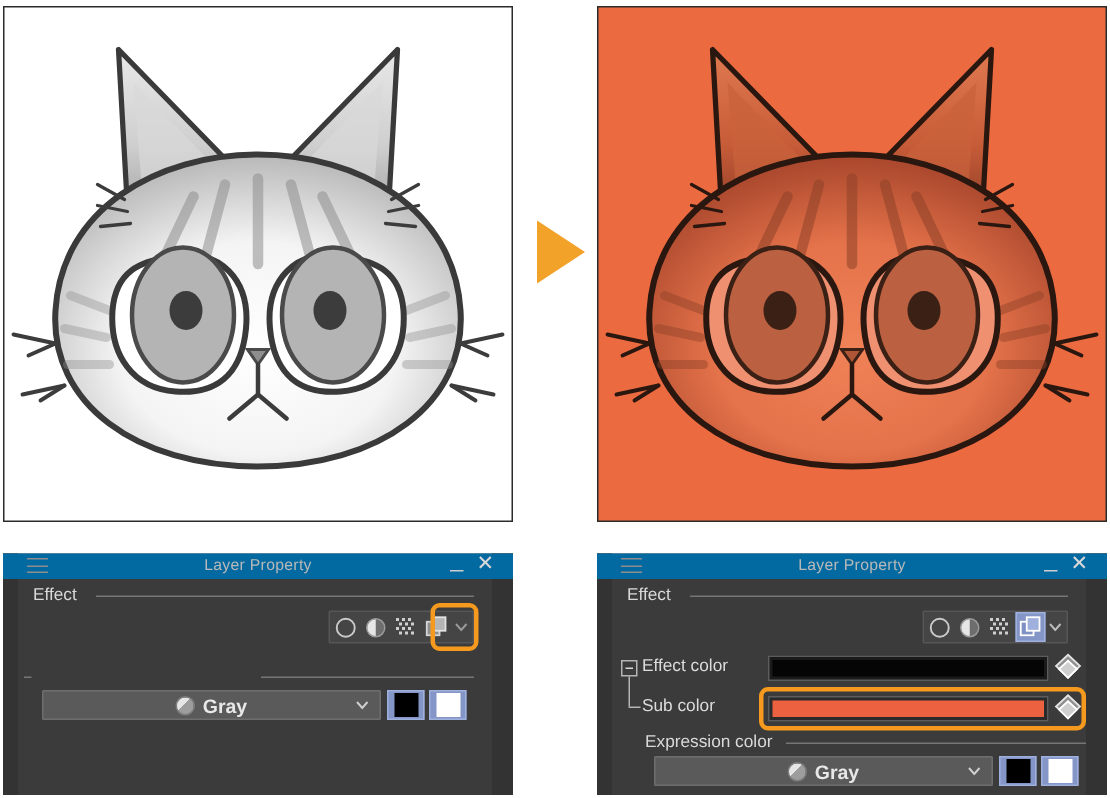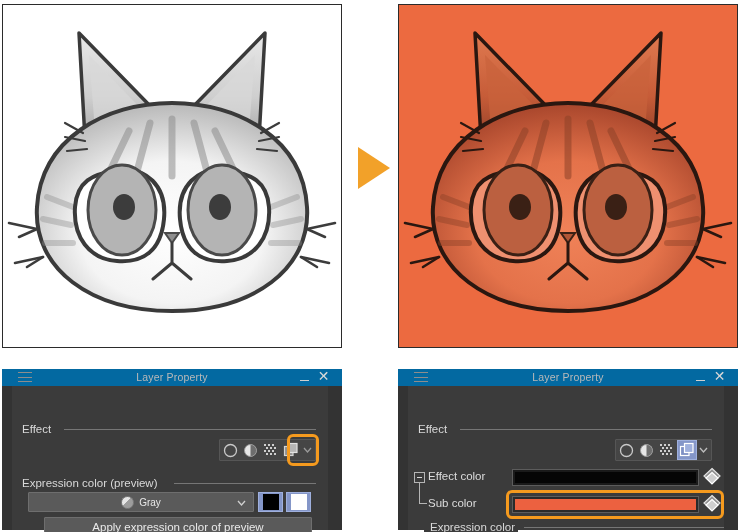--- a/index.html
+++ b/index.html
@@ -33,21 +33,21 @@
              display:flex;flex-direction:column;justify-content:space-between;}
   .hamburger i{display:block;height:1px;background:#8d8d8d;width:100%;}
   .title-txt{position:absolute;left:0;right:0;top:2px;text-align:center;
              font-size:10.5px;color:#b9b9b9;letter-spacing:.2px;}
   .win-min{position:absolute;right:32px;top:2px;width:11px;height:12px;color:#cfcfcf;
            font-size:12px;line-height:12px;text-align:center;}
   .win-min i{display:block;width:9px;height:1px;background:#cfcfcf;margin:9px 0 0 1px;}
   .win-close{position:absolute;right:12px;top:0px;width:13px;height:15px;color:#d8d8d8;
              font-size:14px;line-height:15px;text-align:center;font-family:"DejaVu Sans",sans-serif;}
 
-  .body-area{position:absolute;left:10px;right:14px;top:17px;bottom:0;margin-top:32px;}
+  .body-area{position:absolute;left:10px;right:14px;top:17px;bottom:0;}
 
   
   .group{position:absolute;}
   .group > .g-label{position:absolute;left:0;top:-7px;background:#3b3b3b;
                     padding:0 3px 0 6px;font-size:11.5px;color:#d9d9d9;white-space:nowrap;}
   .group > .g-dash{position:absolute;left:0;top:-1px;width:5px;height:1px;background:#767676;}
   .group > .g-line{position:absolute;right:0;top:-1px;height:1px;background:#767676;}
 
   
   .iconstrip{position:absolute;display:flex;align-items:center;
@@ -60,21 +60,21 @@
   .hl{position:absolute;border:3px solid #f59a1e;border-radius:6px;box-sizing:border-box;
       pointer-events:none;}
 
   
   .row-label{position:absolute;font-size:11.5px;color:#dcdcdc;white-space:nowrap;}
   .colorfield{position:absolute;border:1px solid #5c5c5c;background:#1a1a1a;box-sizing:border-box;}
   .colorfield .swatch{position:absolute;inset:2px;}
 
   .combo{position:absolute;background:#5a5a5a;border:1px solid #6e6e6e;box-sizing:border-box;
          display:flex;align-items:center;justify-content:center;border-radius:1px;}
-  .combo .combo-label{font-size:10px;color:#e8e8e8;}
+  .combo .combo-label{font-size:13px;color:#e8e8e8;font-weight:bold;}
   .combo .sphere{width:13px;height:13px;border-radius:50%;margin-right:5px;
                  background:linear-gradient(135deg,#e6e6e6 0 42%,#9d9d9d 42% 100%);
                  border:1px solid #7d7d7d;box-sizing:border-box;}
   .combo .chev{position:absolute;right:7px;top:50%;transform:translateY(-50%);}
 
   .swatchbtn{position:absolute;background:#8496c8;border:1px solid #9fb0dd;box-sizing:border-box;
              display:flex;align-items:center;justify-content:center;}
   .swatchbtn i{display:block;width:16px;height:16px;}
 
   .wbtn{position:absolute;background:#5a5a5a;border:1px solid #6e6e6e;box-sizing:border-box;
@@ -300,41 +300,39 @@
           <svg width="9" height="6" viewBox="0 0 9 6">
               <polyline points="1,1 4.5,5 8,1" fill="none" stroke="#9a9a9a" stroke-width="1.3"></polyline>
             </svg>
         </div>
       </div>
       <div class="hl" style="left:271px;top:4px;width:32px;height:32px;"></div>
     </div>
 
     <div class="group" style="left:4px;top:66px;width:300px;height:58px;">
       <div class="g-dash"></div>
-      <div class="g-label">Expression color (preview)</div>
       <div class="g-line" style="width:142px;"></div>
 
       <div class="combo" style="left:12px;top:8px;width:226px;height:20px;">
         <span class="sphere"></span>
         <span class="combo-label">Gray</span>
         <span class="chev">
           <svg width="9" height="6" viewBox="0 0 9 6">
               <polyline points="1,1 4.5,5 8,1" fill="none" stroke="#d0d0d0" stroke-width="1.3"></polyline>
             </svg>
         </span>
       </div>
 
       <div class="swatchbtn" style="left:242px;top:8px;width:25px;height:20px;">
         <i style="background:#000000;"></i>
       </div>
       <div class="swatchbtn" style="left:270px;top:8px;width:25px;height:20px;">
         <i style="background:#ffffff;"></i>
       </div>
 
-      <div class="wbtn" style="left:28px;top:33px;width:268px;height:19px;">Apply expression color of preview</div>
     </div>
 
   </div>
 </div>
 
 <div class="panel" id="panel-right">
   <div class="edge-left"></div>
   <div class="edge-right"></div>
 
   <div class="titlebar">

